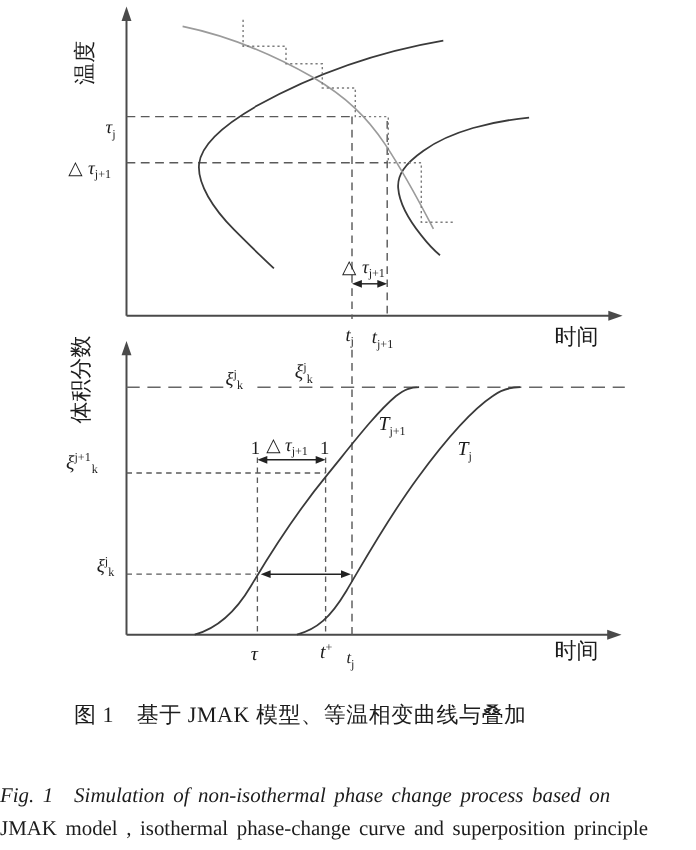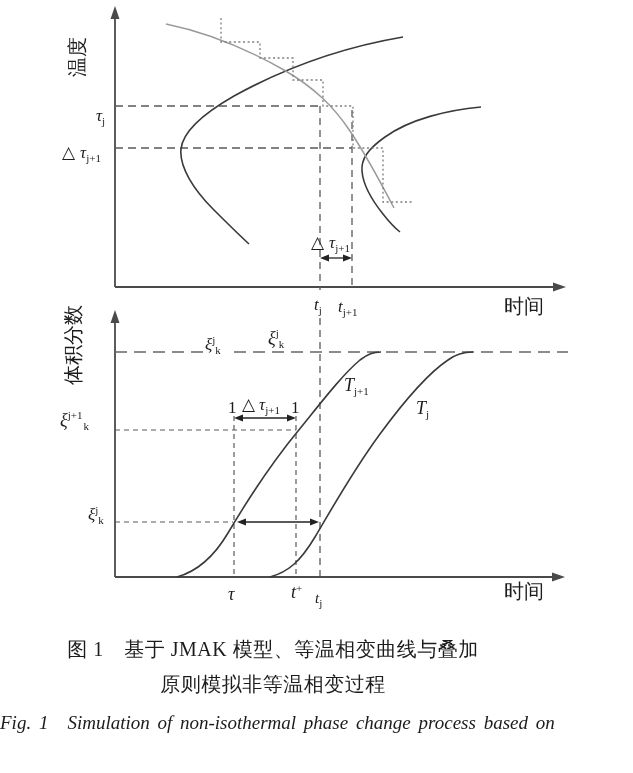--- a/index.html
+++ b/index.html
@@ -126,16 +126,16 @@
 
     <text class="math-lg it" x="228" y="600">τ</text>
 
     <text class="math-lg" x="291" y="598"><tspan class="it">t</tspan><tspan class="sup" dy="-6">+</tspan></text>
 
     <text class="math-sm" x="315" y="603"><tspan class="it">t</tspan><tspan class="sub" dy="4">j</tspan></text>
   </g>
 </svg>
 
   <div class="cap cap-zh" style="top:636px;">图 1　基于 JMAK 模型、等温相变曲线与叠加</div>
-  <div class="cap cap-zh" style="top:671px;">原则模拟非等温相变过程</div>
   <div class="cap cap-en" style="top:710px;font-style:italic;">Fig. 1　Simulation of non-isothermal phase change process based on</div>
+  <div class="cap cap-en" style="top:743px;">JMAK model , isothermal phase-change curve and superposition principle</div>
 
 </div>
 
 </body></html>

